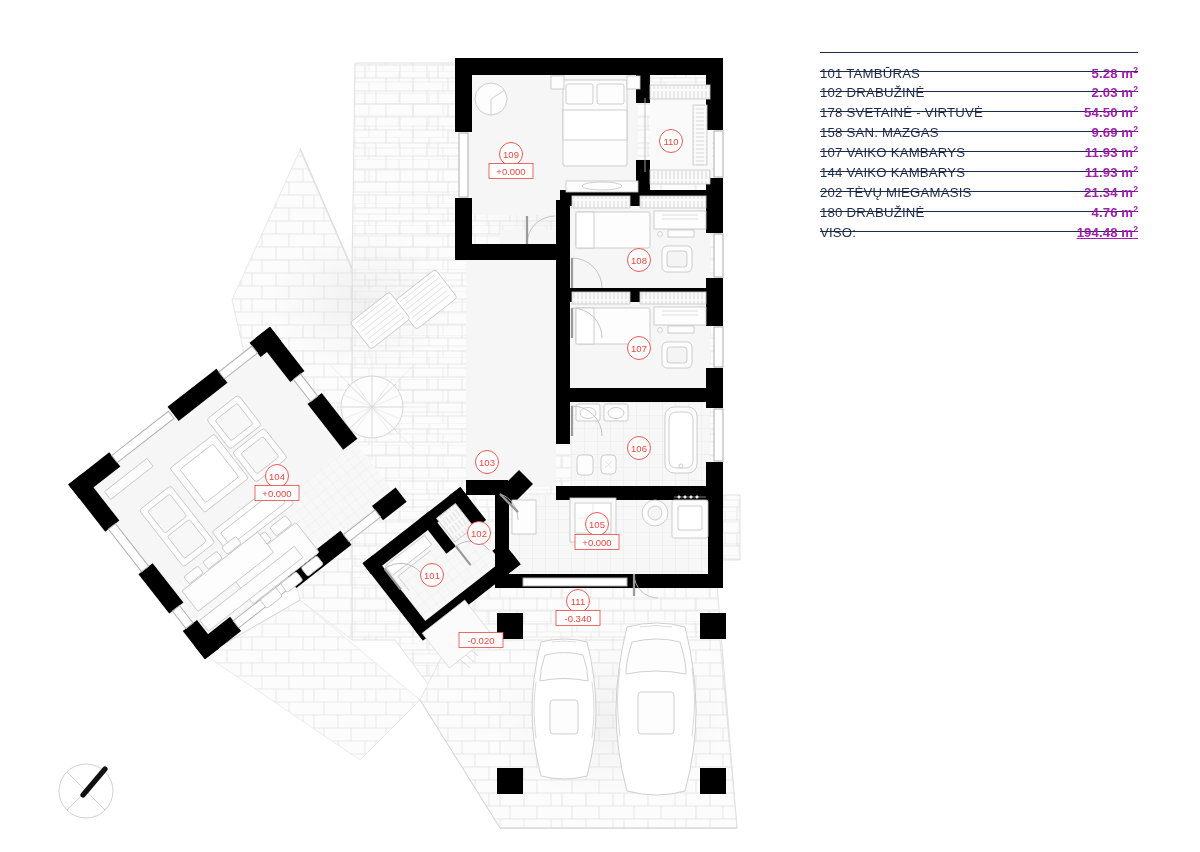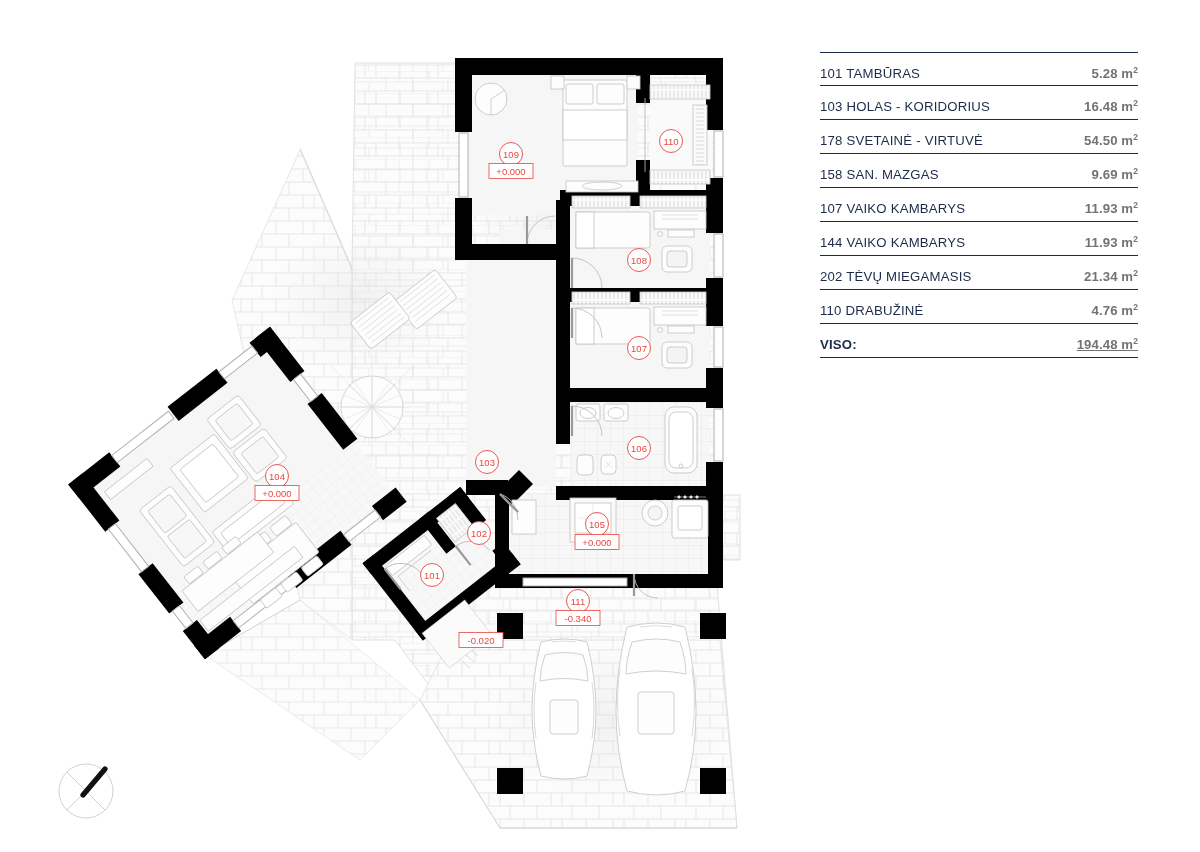--- a/index.html
+++ b/index.html
@@ -28,43 +28,43 @@
   
   #schedule {
     position: absolute;
     left: 820px; top: 52px;
     width: 318px;
   }
   .sched-row {
     display: flex;
     align-items: baseline;
     justify-content: space-between;
-    height: 34px;
+    height: 20px;
     border-bottom: 1.6px solid #1d2b49;
     padding-bottom: 0;
   }
   .sched-row:first-child { border-top: 1.6px solid #1d2b49; }
   .sched-name {
     font-size: 13.2px;
     color: #1d2b49;
     letter-spacing: 0.2px;
     font-weight: 400;
     padding-top: 12px;
     white-space: nowrap;
   }
   .sched-area {
     font-size: 13.2px;
-    color: #737373;
+    color: #a21caf;
     font-weight: 700;
     letter-spacing: 0.1px;
     padding-top: 12px;
     white-space: nowrap;
   }
   .sched-area sup { font-size: 8.5px; vertical-align: super; font-weight: 700; }
-  .sched-row.total .sched-name { font-weight: 700; }
+  .sched-row.total .sched-name { font-weight: 400; }
   .sched-row.total .sched-area { font-weight: 700; text-decoration: underline; }
 </style>
 </head>
 <body>
 
 <div id="page">
 
   <div id="plan-area">
     <svg id="plan-svg" viewBox="0 0 790 852" xmlns="http://www.w3.org/2000/svg">
       <defs>
@@ -589,22 +589,22 @@
     </svg>
   </div>
 
   <div id="schedule">
 
   <div class="sched-row">
         <span class="sched-name">101 TAMBŪRAS</span>
         <span class="sched-area">5.28 m<sup>2</sup></span>
       </div>
       <div class="sched-row">
-        <span class="sched-name">103 HOLAS - KORIDORIUS</span>
-        <span class="sched-area">16.48 m<sup>2</sup></span>
+        <span class="sched-name">102 DRABUŽINĖ</span>
+        <span class="sched-area">2.03 m<sup>2</sup></span>
       </div>
       <div class="sched-row">
         <span class="sched-name">178 SVETAINĖ - VIRTUVĖ</span>
         <span class="sched-area">54.50 m<sup>2</sup></span>
       </div>
       <div class="sched-row">
         <span class="sched-name">158 SAN. MAZGAS</span>
         <span class="sched-area">9.69 m<sup>2</sup></span>
       </div>
       <div class="sched-row">
@@ -613,21 +613,21 @@
       </div>
       <div class="sched-row">
         <span class="sched-name">144 VAIKO KAMBARYS</span>
         <span class="sched-area">11.93 m<sup>2</sup></span>
       </div>
       <div class="sched-row">
         <span class="sched-name">202 TĖVŲ MIEGAMASIS</span>
         <span class="sched-area">21.34 m<sup>2</sup></span>
       </div>
       <div class="sched-row">
-        <span class="sched-name">110 DRABUŽINĖ</span>
+        <span class="sched-name">180 DRABUŽINĖ</span>
         <span class="sched-area">4.76 m<sup>2</sup></span>
       </div>
       <div class="sched-row total">
         <span class="sched-name">VISO:</span>
         <span class="sched-area">194.48 m<sup>2</sup></span>
       </div>
     </div>
 
 </div>
 

